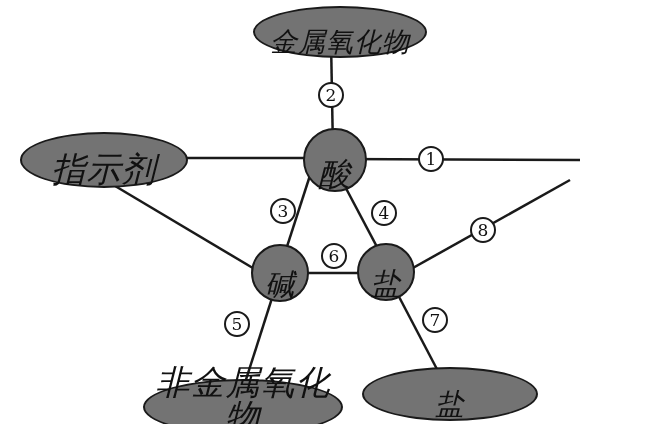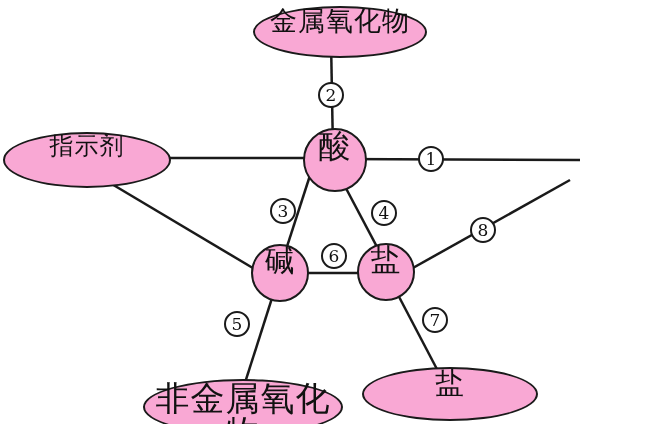--- a/index.html
+++ b/index.html
@@ -5,29 +5,29 @@
   html,body{margin:0;padding:0;}
   .stage{
     position:relative;width:665px;height:424px;
     background:#ffffff;overflow:hidden;
     font-family:"Liberation Sans",sans-serif;
     color:#111;
   }
   .wires{position:absolute;left:0;top:0;z-index:0;}
   .node{
     position:absolute;z-index:1;box-sizing:border-box;
-    background:#f9a8d4;border:2.5px solid #1a1a1a;
-    display:flex;align-items:flex-start;justify-content:center;
-    text-align:center;letter-spacing:1px;line-height:1;
+    background:#737373;border:2.5px solid #1a1a1a;
+    display:flex;align-items:flex-end;justify-content:center;
+    text-align:center;letter-spacing:1px;line-height:1;font-style:italic;
   }
   .ellipse{border-radius:50%;}
   .circle{border-radius:50%;}
   
   .n-metal-oxide   {left:253px;top:6px;  width:174px;height:52px;font-size:27px;}
-  .n-indicator     {left:3px;  top:132px;width:168px;height:56px;font-size:24px;}
+  .n-indicator     {left:20px;  top:132px;width:168px;height:56px;font-size:34px;}
   .n-acid          {left:303px;top:128px;width:64px; height:64px;font-size:32px;}
   .n-metal         {left:500px;top:132px;width:160px;height:60px;font-size:29px;}
   .n-base          {left:251px;top:244px;width:58px; height:58px;font-size:30px;}
   .n-salt          {left:357px;top:243px;width:58px; height:58px;font-size:30px;}
   .n-nonmetal-oxide{left:143px;top:379px;width:200px;height:56px;font-size:34px;}
   .n-salt-product  {left:362px;top:367px;width:176px;height:54px;font-size:29px;}
   .badge{
     position:absolute;z-index:2;box-sizing:border-box;
     width:26px;height:26px;border:2px solid #1a1a1a;border-radius:50%;
     background:#ffffff;

